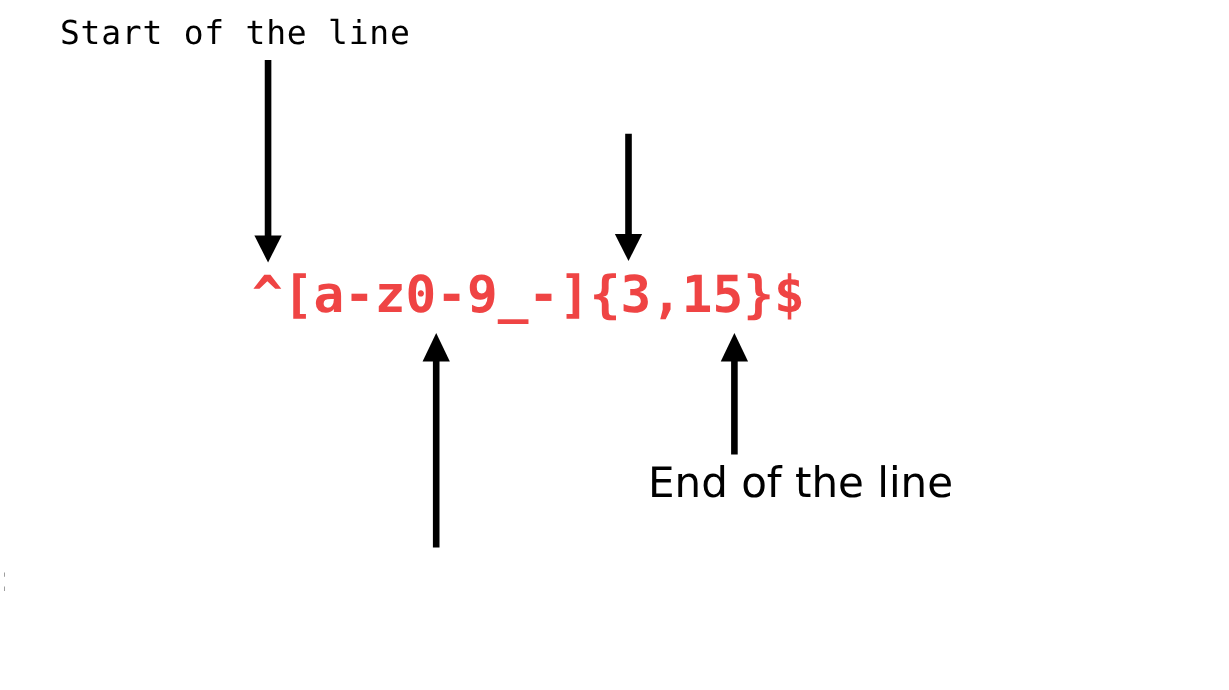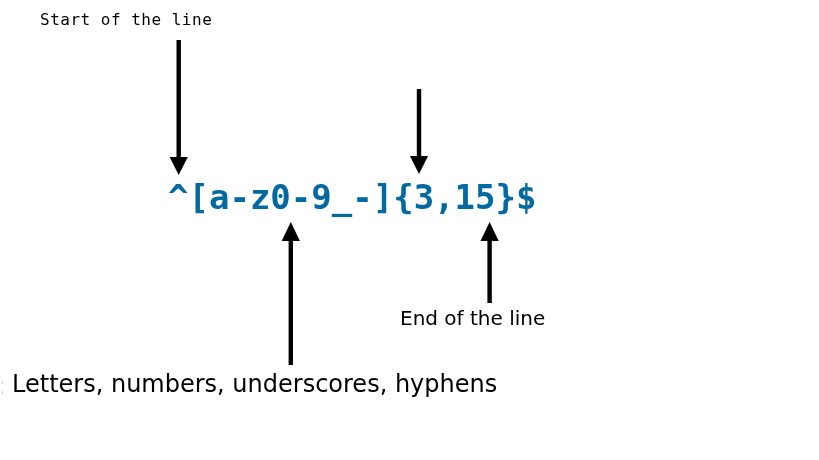--- a/index.html
+++ b/index.html
@@ -28,36 +28,36 @@
     font-family: "DejaVu Sans Mono", monospace;
   }
   .label-sans {
     font-family: "DejaVu Sans", sans-serif;
   }
 
   
   #label-start {
     left: 40px;
     top: 12px;
-    font-size: 16px;
+    font-size: 22px;
     letter-spacing: 0.5px;
   }
 
   
   #label-length {
     left: 272px;
     top: 58px;
     font-size: 23px;
   }
 
   
   #label-end {
-    left: 400px;
+    left: 432px;
     top: 308px;
-    font-size: 20px;
+    font-size: 28px;
   }
 
   
   #label-charclass {
     left: 12px;
     top: 372px;
     font-size: 24px;
   }
   
   #clip-fragment {
@@ -75,21 +75,21 @@
   }
 
   
   #regex-pattern {
     position: absolute;
     left: 168px;
     top: 180px;
     font-family: "DejaVu Sans Mono", monospace;
     font-size: 34px;
     font-weight: bold;
-    color: #0369a1;
+    color: #ef4444;
     white-space: pre;
     line-height: 1;
     letter-spacing: 0px;
   }
 
   
   .arrow {
     position: absolute;
     overflow: visible;
   }
@@ -121,21 +121,20 @@
 
   <div class="arrow" id="arrow-charclass" style="left:277px; top:222px;">
     <svg width="30" height="144" viewBox="0 0 30 144" aria-hidden="true">
       <polygon points="13.8,0 4.7,19 22.9,19" fill="#000000"></polygon>
       <rect x="11.6" y="18" width="4.4" height="125" fill="#000000"></rect>
     </svg>
   </div>
 
   <div id="clip-fragment">:</div>
 
-  <div class="label label-sans" id="label-charclass">Letters, numbers, underscores, hyphens</div>
 
   <div class="arrow" id="arrow-end" style="left:476px; top:222px;">
     <svg width="30" height="82" viewBox="0 0 30 82" aria-hidden="true">
       <polygon points="13.6,0 4.5,19 22.7,19" fill="#000000"></polygon>
       <rect x="11.4" y="18" width="4.4" height="63" fill="#000000"></rect>
     </svg>
   </div>
 
   <div class="label label-sans" id="label-end">End of the line</div>
 

